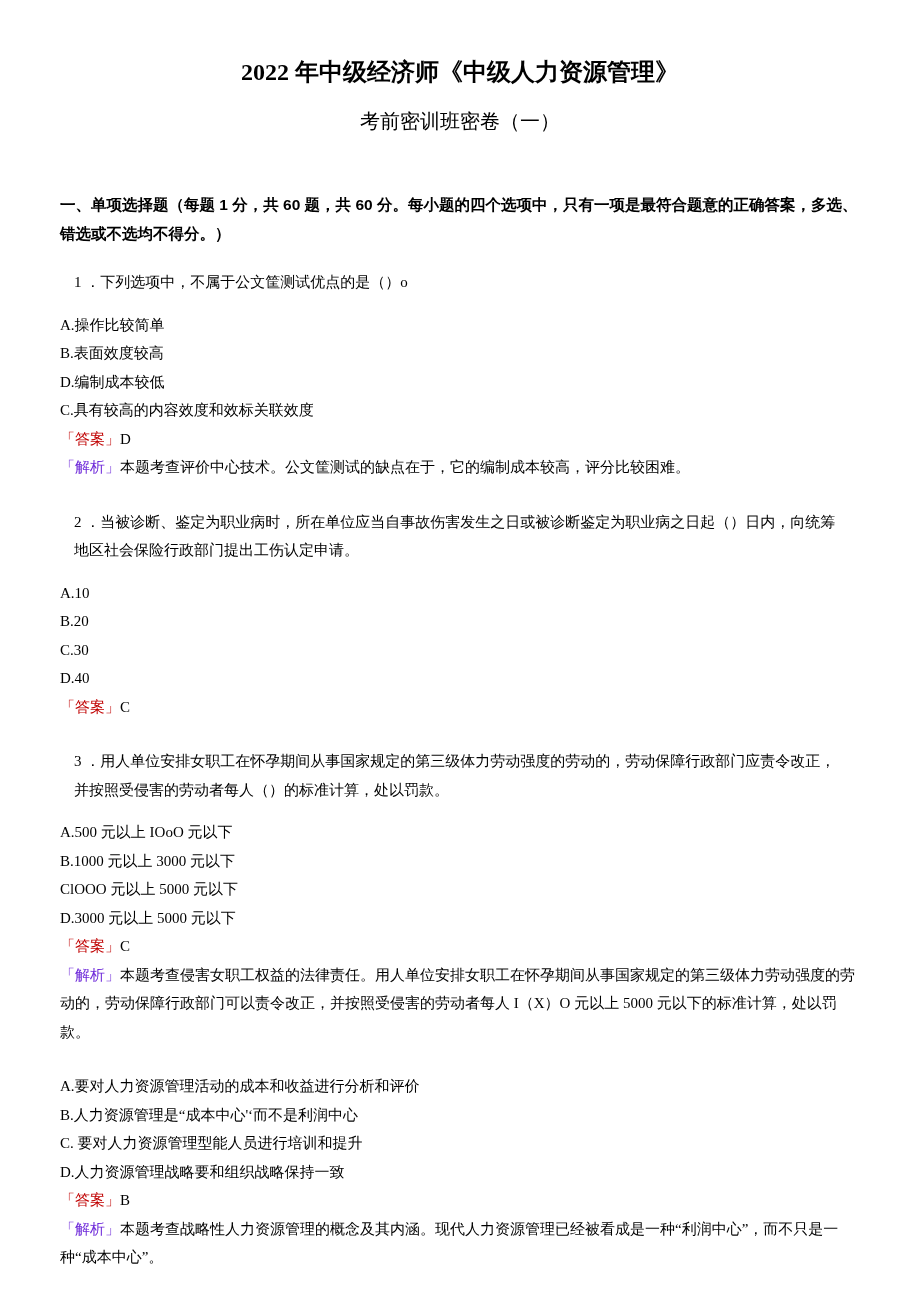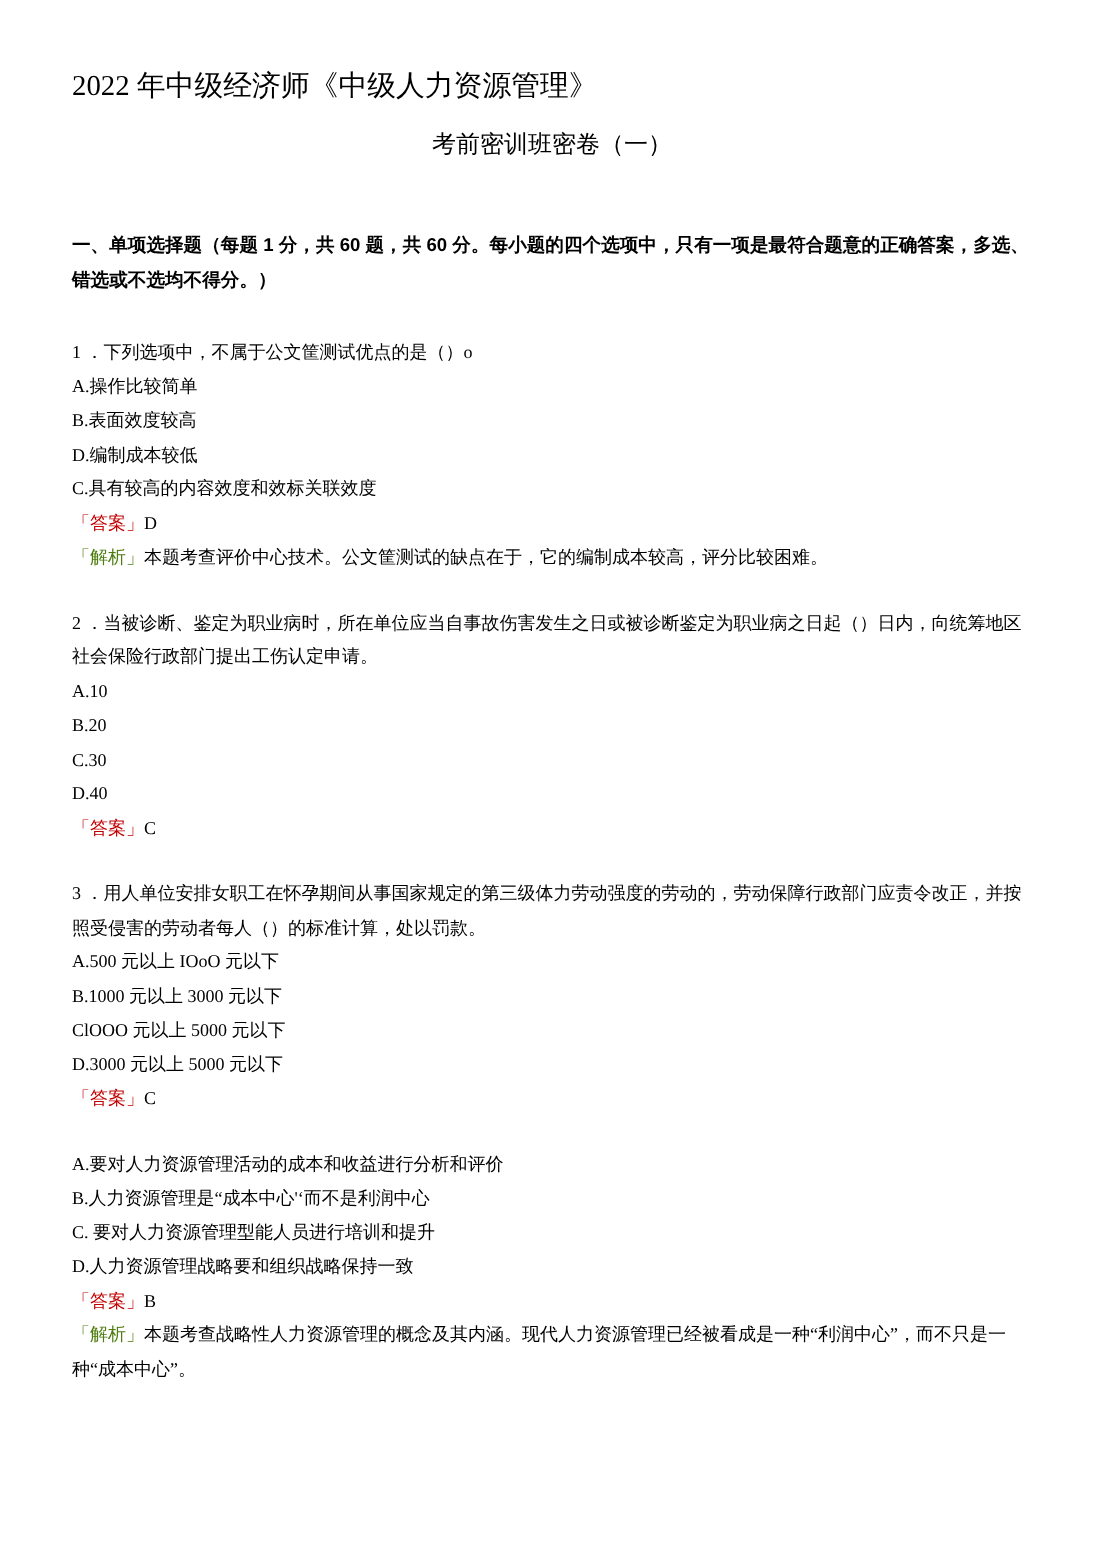--- a/index.html
+++ b/index.html
@@ -7,59 +7,59 @@
     font-size: 15px;
     line-height: 1.9;
     color: #000;
     background: #fff;
     margin: 0;
     padding: 50px 60px 40px 60px;
     width: 920px;
     box-sizing: border-box;
   }
   .title1 {
-    text-align: left;
+    text-align: center;
     font-size: 24px;
-    font-weight: normal;
+    font-weight: bold;
     margin: 0 0 6px 0;
   }
   .title2 {
     text-align: center;
     font-size: 20px;
     font-weight: normal;
     margin: 0 0 50px 0;
   }
   .section-heading {
     font-family: "Microsoft YaHei", "SimHei", sans-serif;
     font-weight: bold;
     font-size: 15.5px;
     line-height: 1.9;
-    margin-bottom: 32px;
+    margin-bottom: 20px;
   }
   .q-block {
     margin-bottom: 26px;
   }
   .q-stem {
-    margin: 0;
+    margin: 14px;
   }
   .opt {
     margin: 0;
   }
   .ans {
     color: #c00000;
     margin: 0;
   }
   .ans-letter {
     color: #000;
   }
   .exp {
     margin: 0;
   }
   .exp-label {
-    color: #4d7c0f;
+    color: #6d28d9;
   }
 </style>
 </head>
 <body>
 
 <h1 class="title1">2022 年中级经济师《中级人力资源管理》</h1>
 <h2 class="title2">考前密训班密卷（一）</h2>
 
 <p class="section-heading">一、单项选择题（每题 1 分，共 60 题，共 60 分。每小题的四个选项中，只有一项是最符合题意的正确答案，多选、错选或不选均不得分。）</p>
 
@@ -82,20 +82,21 @@
   <p class="ans"><span>「答案」</span><span class="ans-letter">C</span></p>
 </div>
 
 <div class="q-block">
   <p class="q-stem">3 ．用人单位安排女职工在怀孕期间从事国家规定的第三级体力劳动强度的劳动的，劳动保障行政部门应责令改正，并按照受侵害的劳动者每人（）的标准计算，处以罚款。</p>
   <p class="opt">A.500 元以上 IOoO 元以下</p>
   <p class="opt">B.1000 元以上 3000 元以下</p>
   <p class="opt">ClOOO 元以上 5000 元以下</p>
   <p class="opt">D.3000 元以上 5000 元以下</p>
   <p class="ans"><span>「答案」</span><span class="ans-letter">C</span></p>
+  <p class="exp"><span class="exp-label">「解析」</span><span>本题考查侵害女职工权益的法律责任。用人单位安排女职工在怀孕期间从事国家规定的第三级体力劳动强度的劳动的，劳动保障行政部门可以责令改正，并按照受侵害的劳动者每人 I（X）O 元以上 5000 元以下的标准计算，处以罚款。</span></p>
 </div>
 
 <div class="q-block">
   <p class="opt">A.要对人力资源管理活动的成本和收益进行分析和评价</p>
   <p class="opt">B.人力资源管理是“成本中心'‘而不是利润中心</p>
   <p class="opt">C. 要对人力资源管理型能人员进行培训和提升</p>
   <p class="opt">D.人力资源管理战略要和组织战略保持一致</p>
   <p class="ans"><span>「答案」</span><span class="ans-letter">B</span></p>
   <p class="exp"><span class="exp-label">「解析」</span><span>本题考查战略性人力资源管理的概念及其内涵。现代人力资源管理已经被看成是一种“利润中心”，而不只是一种“成本中心”。</span></p>
 </div>

